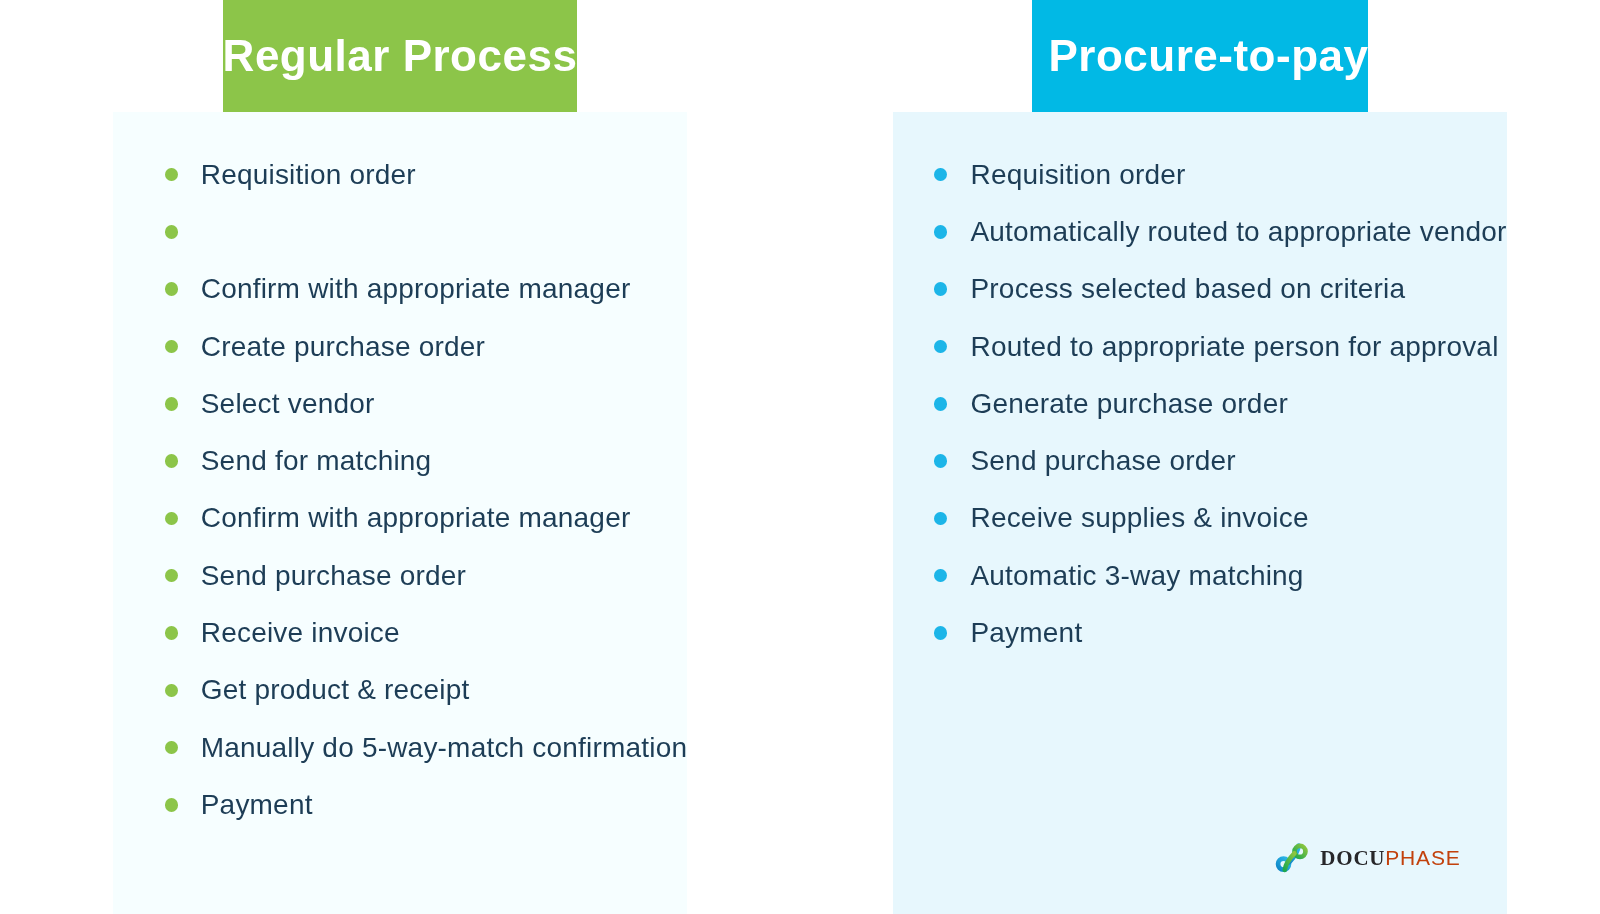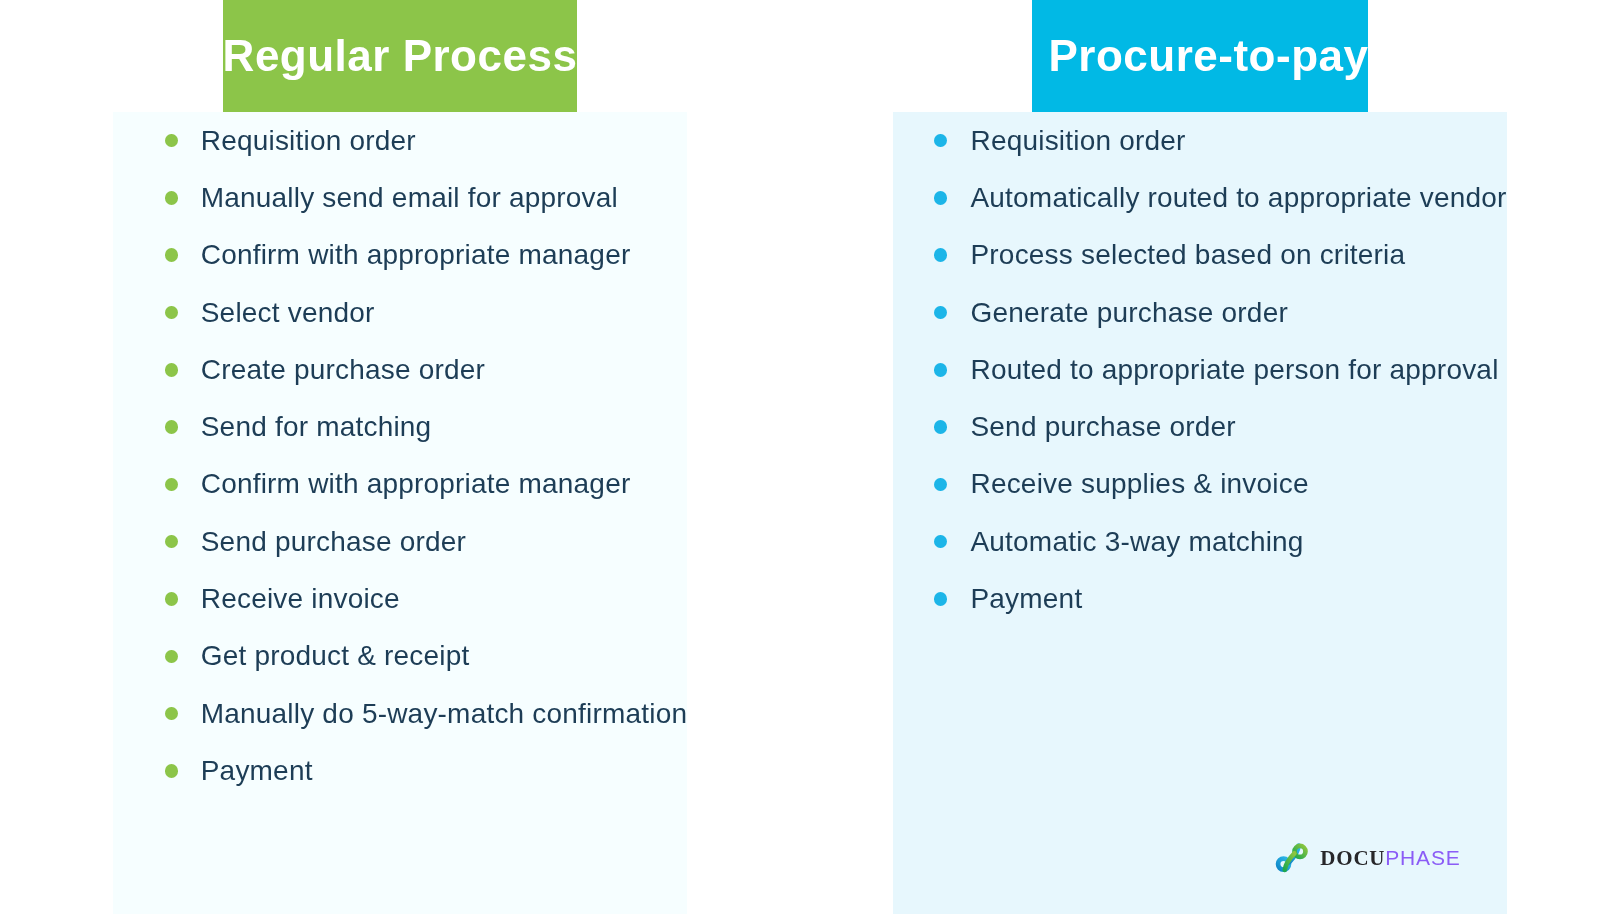--- a/index.html
+++ b/index.html
@@ -20,78 +20,77 @@
   }
   .board{display:flex;width:1600px;height:914px;}
   .col{width:800px;display:flex;flex-direction:column;align-items:center;}
   .col-header{
     height:112px;flex:none;
     display:flex;align-items:center;justify-content:center;
     color:#ffffff;font-size:44px;font-weight:700;letter-spacing:.5px;
   }
   .col-left  .col-header{background:var(--green);}
   .col-right .col-header{background:var(--blue);padding-left:17px;}
-  .col-body{flex:1;box-sizing:border-box;position:relative;}
+  .col-body{flex:1;padding-top:34px;box-sizing:border-box;position:relative;}
   .col-left  .col-body{background:var(--left-bg);padding-left:52px;}
   .col-right .col-body{background:var(--right-bg);padding-left:41px;}
   ul.steps{list-style:none;margin:0;padding:0;}
   ul.steps li{
     height:57.3px;display:flex;align-items:center;
     font-size:28px;color:var(--text);letter-spacing:.2px;
   }
   .dot{width:13px;height:13.5px;border-radius:50%;margin-right:23px;flex:none;}
   .col-left  .dot{background:var(--green-dot);}
   .col-right .dot{background:var(--blue-dot);}
   .brand{
     position:absolute;right:46px;bottom:40px;
     display:flex;align-items:center;gap:9px;
   }
   .brand-icon{width:38px;height:32px;flex:none;}
   .brand-text{
     font-size:21px;letter-spacing:.8px;color:var(--logo-dark);
     white-space:nowrap;
   }
   .brand-text .bold{font-weight:800;font-family:Liberation Serif, serif;}
-  .brand-text .light{font-weight:400;color:#8b5cf6;}
+  .brand-text .light{font-weight:400;color:#c2410c;}
 </style>
 </head>
 <body>
 
 <div class="board">
 
   <div class="col col-left">
     <div class="col-header">
       <span>Regular Process</span>
     </div>
     <div class="col-body">
       <ul class="steps">
 
           <li>
             <span class="dot"></span>
             <span>Requisition order</span>
           </li>
 
           <li>
             <span class="dot"></span>
-            <span>Manually send email for approval</span>
           </li>
 
           <li>
             <span class="dot"></span>
             <span>Confirm with appropriate manager</span>
           </li>
 
           <li>
             <span class="dot"></span>
+            <span>Create purchase order</span>
+          </li>
+
+          <li>
+            <span class="dot"></span>
             <span>Select vendor</span>
-          </li>
-
-          <li>
-            <span class="dot"></span>
-            <span>Create purchase order</span>
           </li>
 
           <li>
             <span class="dot"></span>
             <span>Send for matching</span>
           </li>
 
           <li>
             <span class="dot"></span>
             <span>Confirm with appropriate manager</span>
@@ -142,26 +141,26 @@
             <span>Automatically routed to appropriate vendor</span>
           </li>
 
           <li>
             <span class="dot"></span>
             <span>Process selected based on criteria</span>
           </li>
 
           <li>
             <span class="dot"></span>
+            <span>Routed to appropriate person for approval</span>
+          </li>
+
+          <li>
+            <span class="dot"></span>
             <span>Generate purchase order</span>
-          </li>
-
-          <li>
-            <span class="dot"></span>
-            <span>Routed to appropriate person for approval</span>
           </li>
 
           <li>
             <span class="dot"></span>
             <span>Send purchase order</span>
           </li>
 
           <li>
             <span class="dot"></span>
             <span>Receive supplies &amp; invoice</span>

